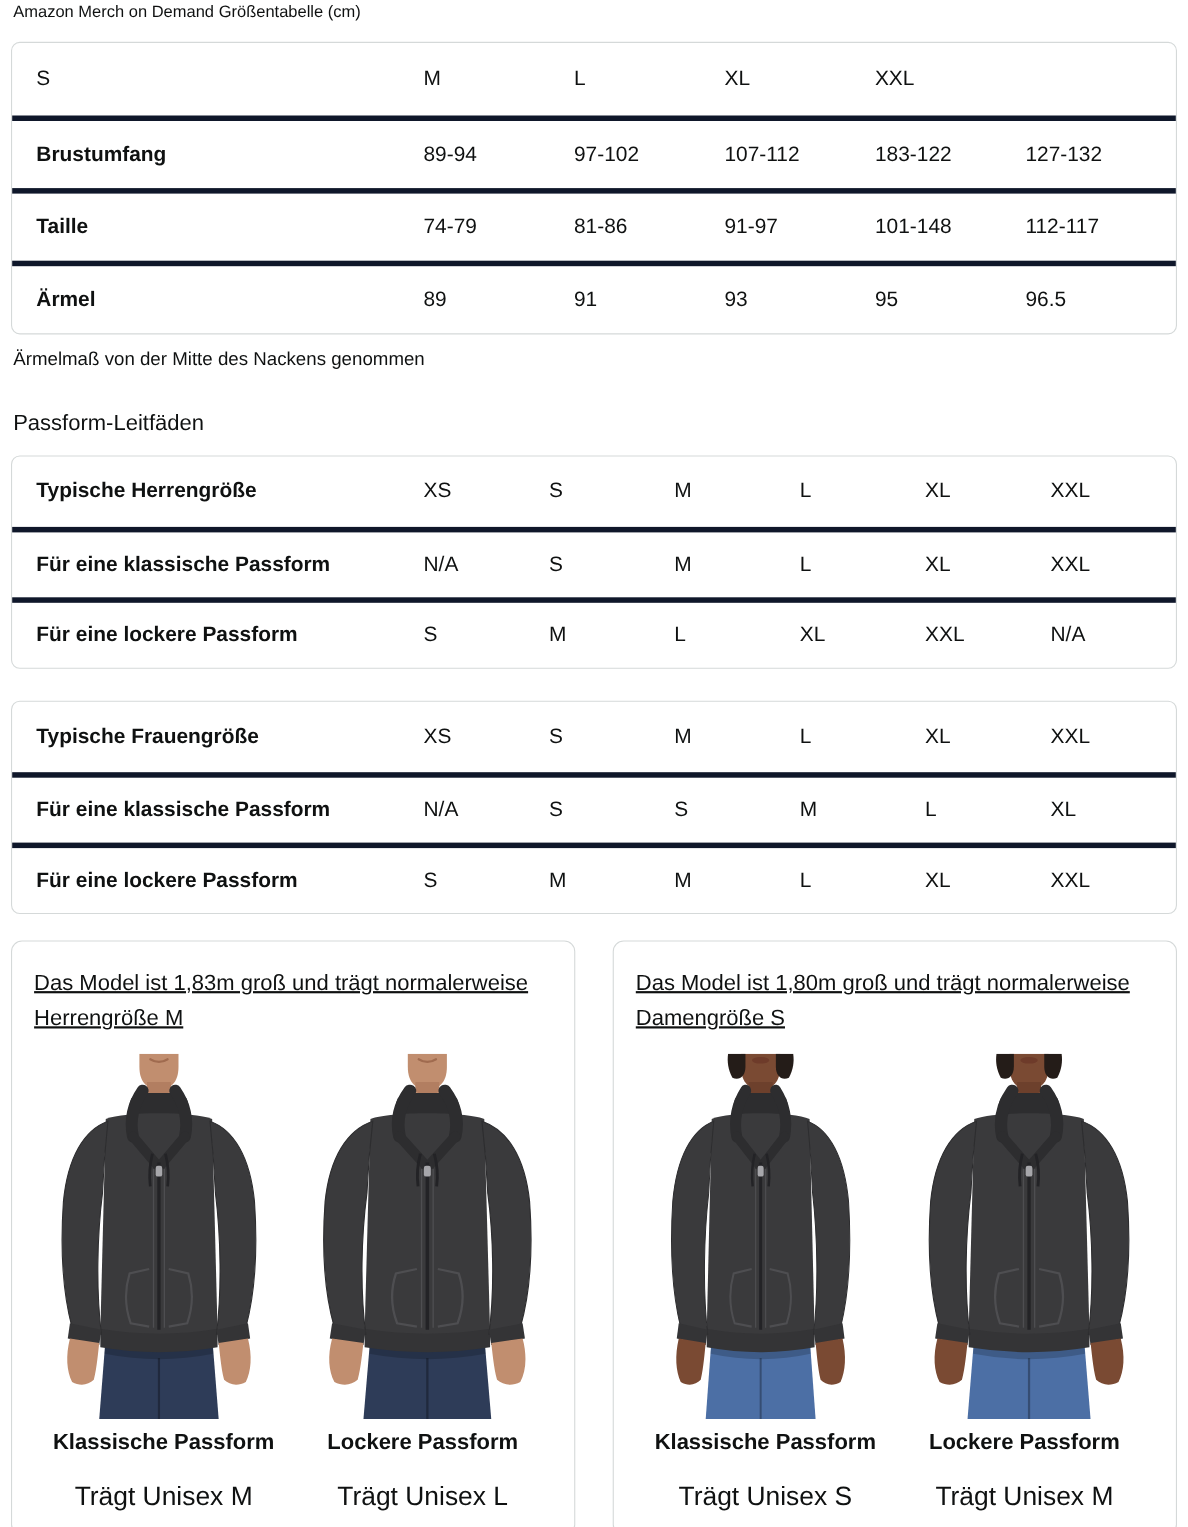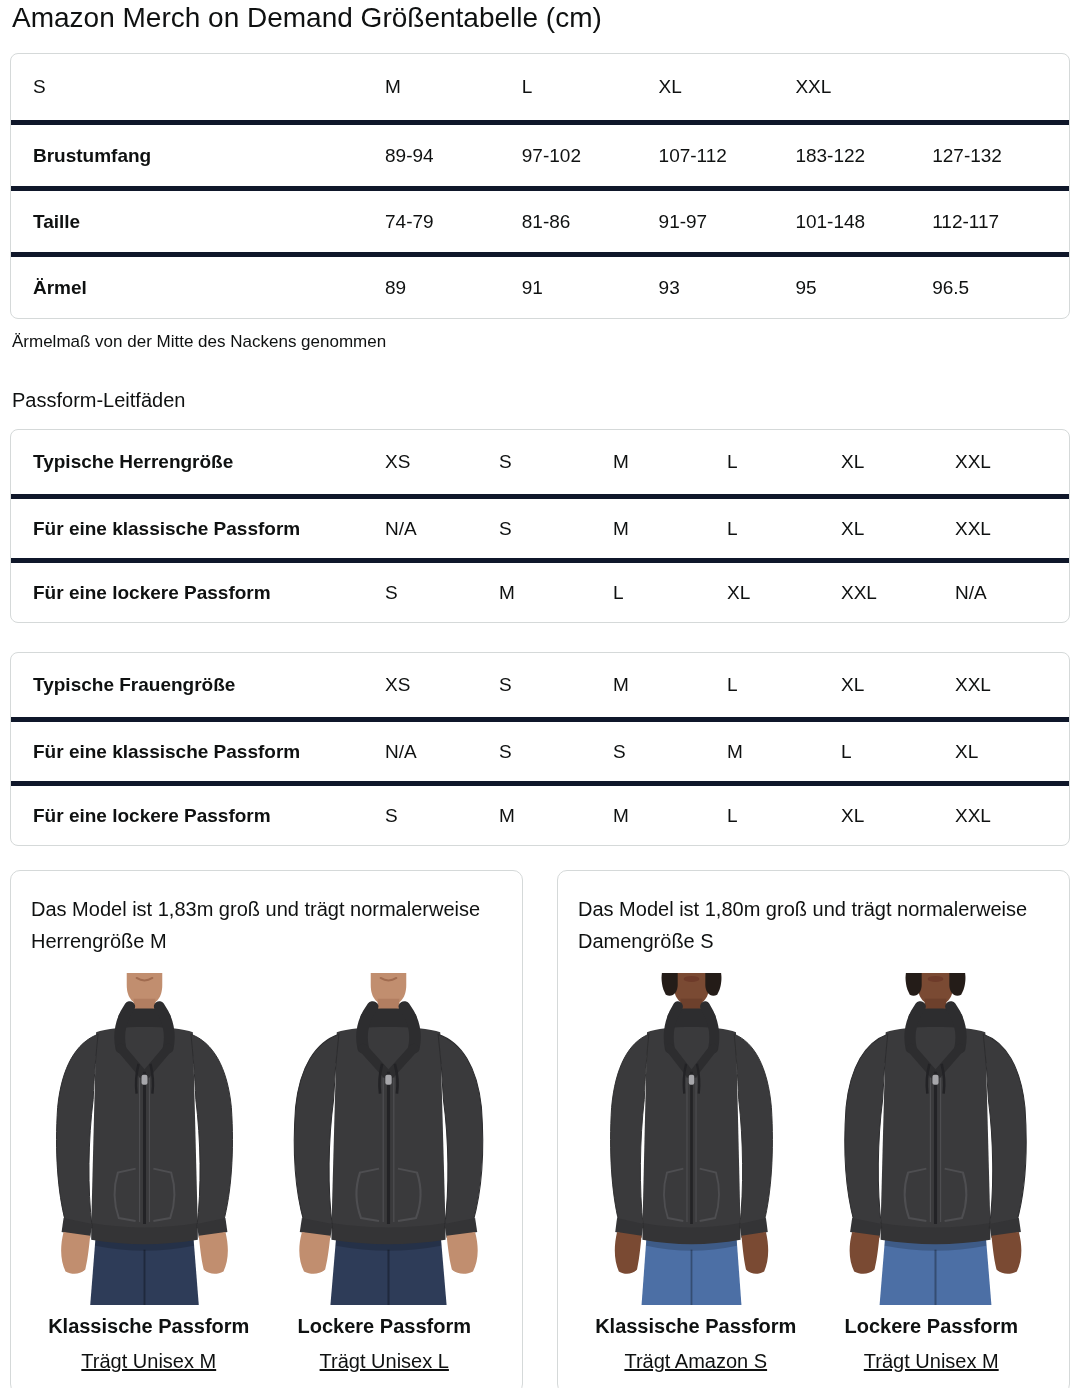--- a/index.html
+++ b/index.html
@@ -4,41 +4,41 @@
 <style>
   * { box-sizing: border-box; margin: 0; padding: 0; }
   html, body { background: #fff; }
   body {
     width: 1080px;
     font-family: "Liberation Sans", "DejaVu Sans", sans-serif;
     color: #0F1111;
     -webkit-font-smoothing: antialiased;
   }
   .page { padding: 2px 10px 8px; }
-  .title { font-size: 28px; font-weight: 400; margin: 0 0 19px 2px; }
+  .title { font-size: 15px; font-weight: 400; margin: 0 0 19px 2px; }
   .card { border: 1px solid #D5D9D9; border-radius: 8px; overflow: hidden; background: #fff; }
   .trow { display: grid; align-items: center; padding-left: 22px; }
   .trow + .trow { border-top: 5px solid #0f172a; }
   .t1 { grid-template-columns: 352px repeat(5, 1fr); height: 66px; }
   .t2 { grid-template-columns: 352px repeat(6, 1fr); height: 64px; }
   .lbl { font-weight: 700; font-size: 19px; }
   .val { font-size: 19px; font-weight: 400; }
   .footnote { font-size: 17px; margin: 13px 0 0 2px; }
   .heading { font-size: 20px; font-weight: 400; margin: 37px 0 17px 2px; }
   .mb { margin-bottom: 29px; }
   .cards-row { display: flex; gap: 34px; margin-top: 24px; }
   .model-card { flex: 1; border: 1px solid #D5D9D9; border-radius: 10px; padding: 22px 20px 20px; background: #fff; }
-  .desc { font-size: 20px; line-height: 32px; margin-bottom: 16px; }
+  .desc { font-size: 20px; line-height: 32px; margin-bottom: 16px; text-decoration: underline; }
   .photos { display: flex; justify-content: space-between; }
   .photo { width: 227px; height: 332px; }
   .photo svg { display: block; width: 100%; height: 100%; }
   .caps { display: flex; margin-top: 10px; }
   .cap { flex: 1; text-align: center; }
   .fit { font-size: 20px; font-weight: 700; }
-  .wears { font-size: 20px; margin-top: 12px; text-decoration: underline; }
+  .wears { font-size: 24px; margin-top: 24px; }
 </style>
 </head>
 <body>
 
 <div class="page">
 
   <h1 class="title">Amazon Merch on Demand Größentabelle (cm)</h1>
 
   <section class="card">
     <div class="trow t1">
@@ -304,21 +304,21 @@
                 <rect x="112" y="103" width="6" height="10" rx="2" fill="#A7A7AB"></rect>
                 <path d="M106 198 L88 202 C83 218 84 234 89 248 L106 251" stroke="#4E4E51" stroke-width="2" fill="none"></path>
                 <path d="M124 198 L142 202 C147 218 146 234 141 248 L124 251" stroke="#4E4E51" stroke-width="2" fill="none"></path>
               </g>
             </svg>
           </div>
       </div>
       <div class="caps">
         <div class="cap">
           <div class="fit">Klassische Passform</div>
-          <div class="wears">Trägt Amazon S</div>
+          <div class="wears">Trägt Unisex S</div>
         </div>
         <div class="cap">
           <div class="fit">Lockere Passform</div>
           <div class="wears">Trägt Unisex M</div>
         </div>
       </div>
     </div>
 
   </div>
 </div>

